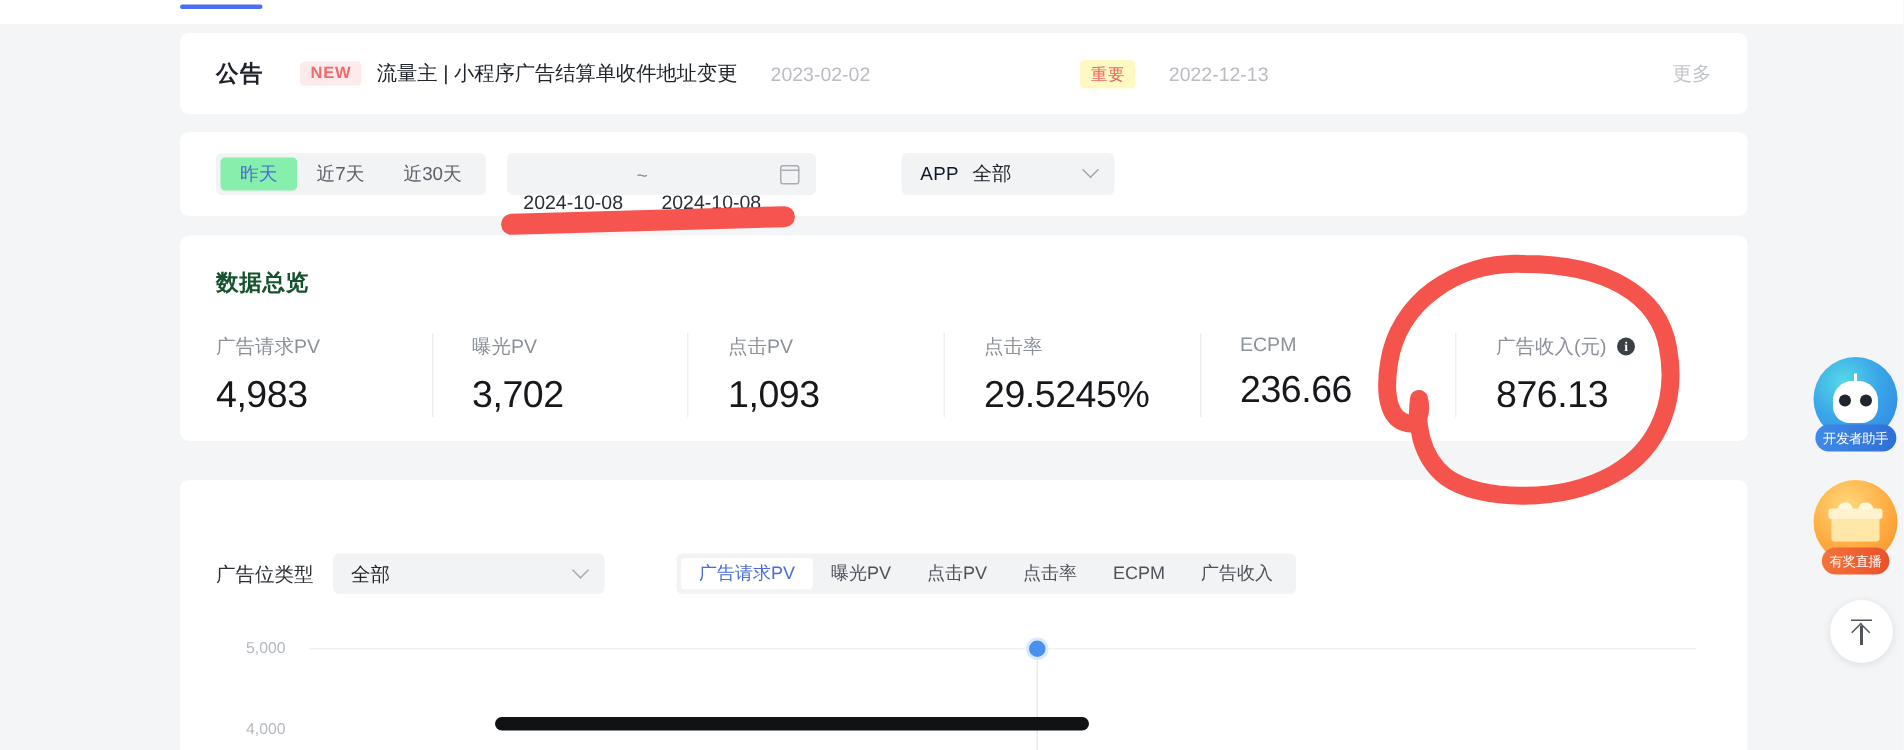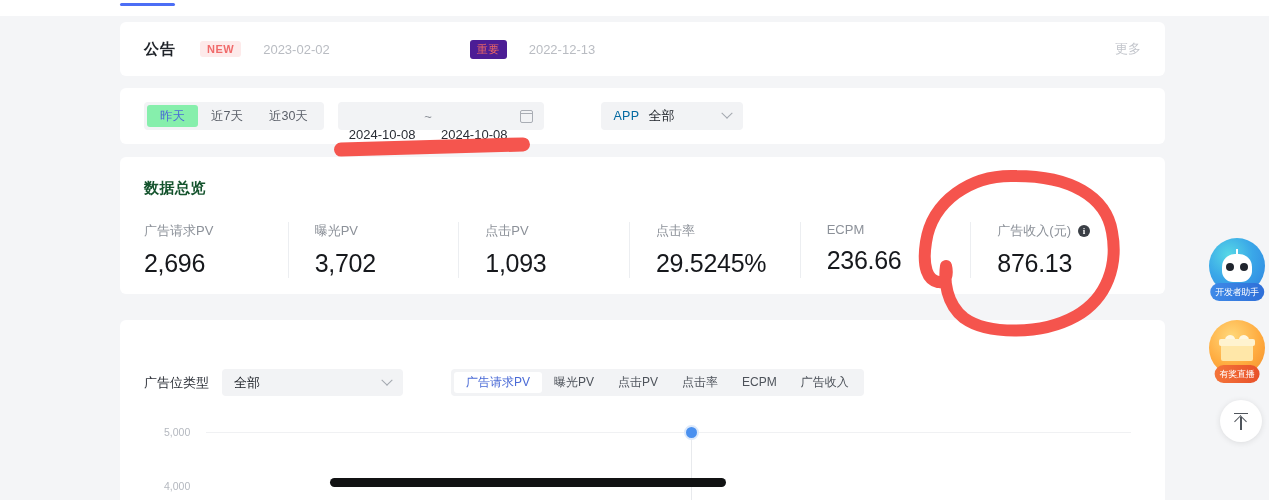--- a/index.html
+++ b/index.html
@@ -31,21 +31,21 @@
   }
 
   
   #announce-card { top: 22px; height: 54px; display: flex; align-items: center; padding: 0 24px; }
   .ann-title { font-size: 15px; font-weight: bold; color: #1f2329; letter-spacing: 1px; }
   .badge {
     display: inline-block; font-size: 11px; padding: 2px 7px; border-radius: 3px;
     margin-left: 24px; font-weight: bold; letter-spacing: .5px;
   }
   .badge-new { background: #fdeaea; color: #f06a6a; }
-  .badge-important { background: #4c1d95; color: #e96565; font-weight: normal; }
+  .badge-important { background: #fef9c3; color: #e96565; font-weight: normal; }
   .ann-text { font-size: 13.5px; color: #20242b; margin-left: 10px; white-space: nowrap; }
   .ann-date { font-size: 13px; color: #b9bcc2; margin-left: 22px; }
   .ann-more { position: absolute; right: 24px; font-size: 13px; color: #c2c5cb; }
   .ann-item2 { margin-left: 140px; display: flex; align-items: center; }
 
   
   #filter-card { top: 88px; height: 56px; display: flex; align-items: center; padding: 0 24px; }
   .seg-group {
     display: flex; background: #f2f3f5; border-radius: 4px; padding: 3px; height: 28px;
   }
@@ -59,21 +59,21 @@
     height: 28px; margin-left: 14px; padding: 0 11px;
   }
   .date-val { font-size: 13px; color: #2a2e35; margin-top: 36px; }
   .date-tilde { font-size: 13px; color: #8a8f97; margin: 0 9px; }
   .cal-icon { margin-left: 13px; width: 13px; height: 13px; border: 1.4px solid #a9adb4; border-radius: 2px; position: relative; }
   .cal-icon::before { content: ""; position: absolute; left: -0.5px; right: -0.5px; top: 2px; height: 1.4px; background: #a9adb4; }
   .app-select {
     display: flex; align-items: center; background: #f2f3f5; border-radius: 4px;
     height: 28px; margin-left: 57px; padding: 0 12px; min-width: 142px;
   }
-  .app-label { font-size: 12.5px; color: #0369a1; letter-spacing: .3px; }
+  .app-label { font-size: 12.5px; color: #0f172a; letter-spacing: .3px; }
   .app-value { font-size: 13px; color: #21252b; margin-left: 9px; }
   .chev { margin-left: auto; width: 8px; height: 8px; border-right: 1.6px solid #a3a8af; border-bottom: 1.6px solid #a3a8af; transform: rotate(45deg) translate(-2px,-2px); }
 
   
   #overview-card { top: 157px; height: 137px; padding: 22px 24px 0 24px; }
   .section-title { font-size: 15px; font-weight: bold; color: #14532d; letter-spacing: .5px; }
   .metrics { display: flex; margin-top: 24px; }
   .metric { flex: 1; position: relative; padding-left: 0; }
   .metric + .metric { border-left: 1px solid #eceef1; padding-left: 26px; }
   .metric-label { font-size: 13px; color: #8c9199; display: flex; align-items: center; }
@@ -177,20 +177,21 @@
   <div class="page-bg-right"></div>
 
   <div class="top-strip">
     <div class="top-strip-tab-underline"></div>
   </div>
 
   <div class="card" id="announce-card">
     <span class="ann-title">公告</span>
 
     <span class="badge badge-new">NEW</span>
+    <span class="ann-text">流量主 | 小程序广告结算单收件地址变更</span>
     <span class="ann-date">2023-02-02</span>
 
     <span class="ann-item2">
       <span class="badge badge-important" style="margin-left:0">重要</span>
       <span class="ann-date">2022-12-13</span>
     </span>
 
     <span class="ann-more">更多</span>
   </div>
 
@@ -216,21 +217,21 @@
   </div>
 
   <div class="card" id="overview-card">
     <div class="section-title">数据总览</div>
     <div class="metrics">
 
       <div class="metric">
         <div class="metric-label">
             <span>广告请求PV</span>
           </div>
-        <div class="metric-value">2,696</div>
+        <div class="metric-value">4,983</div>
       </div>
 
       <div class="metric">
         <div class="metric-label">
             <span>曝光PV</span>
           </div>
         <div class="metric-value">3,702</div>
       </div>
 
       <div class="metric">

